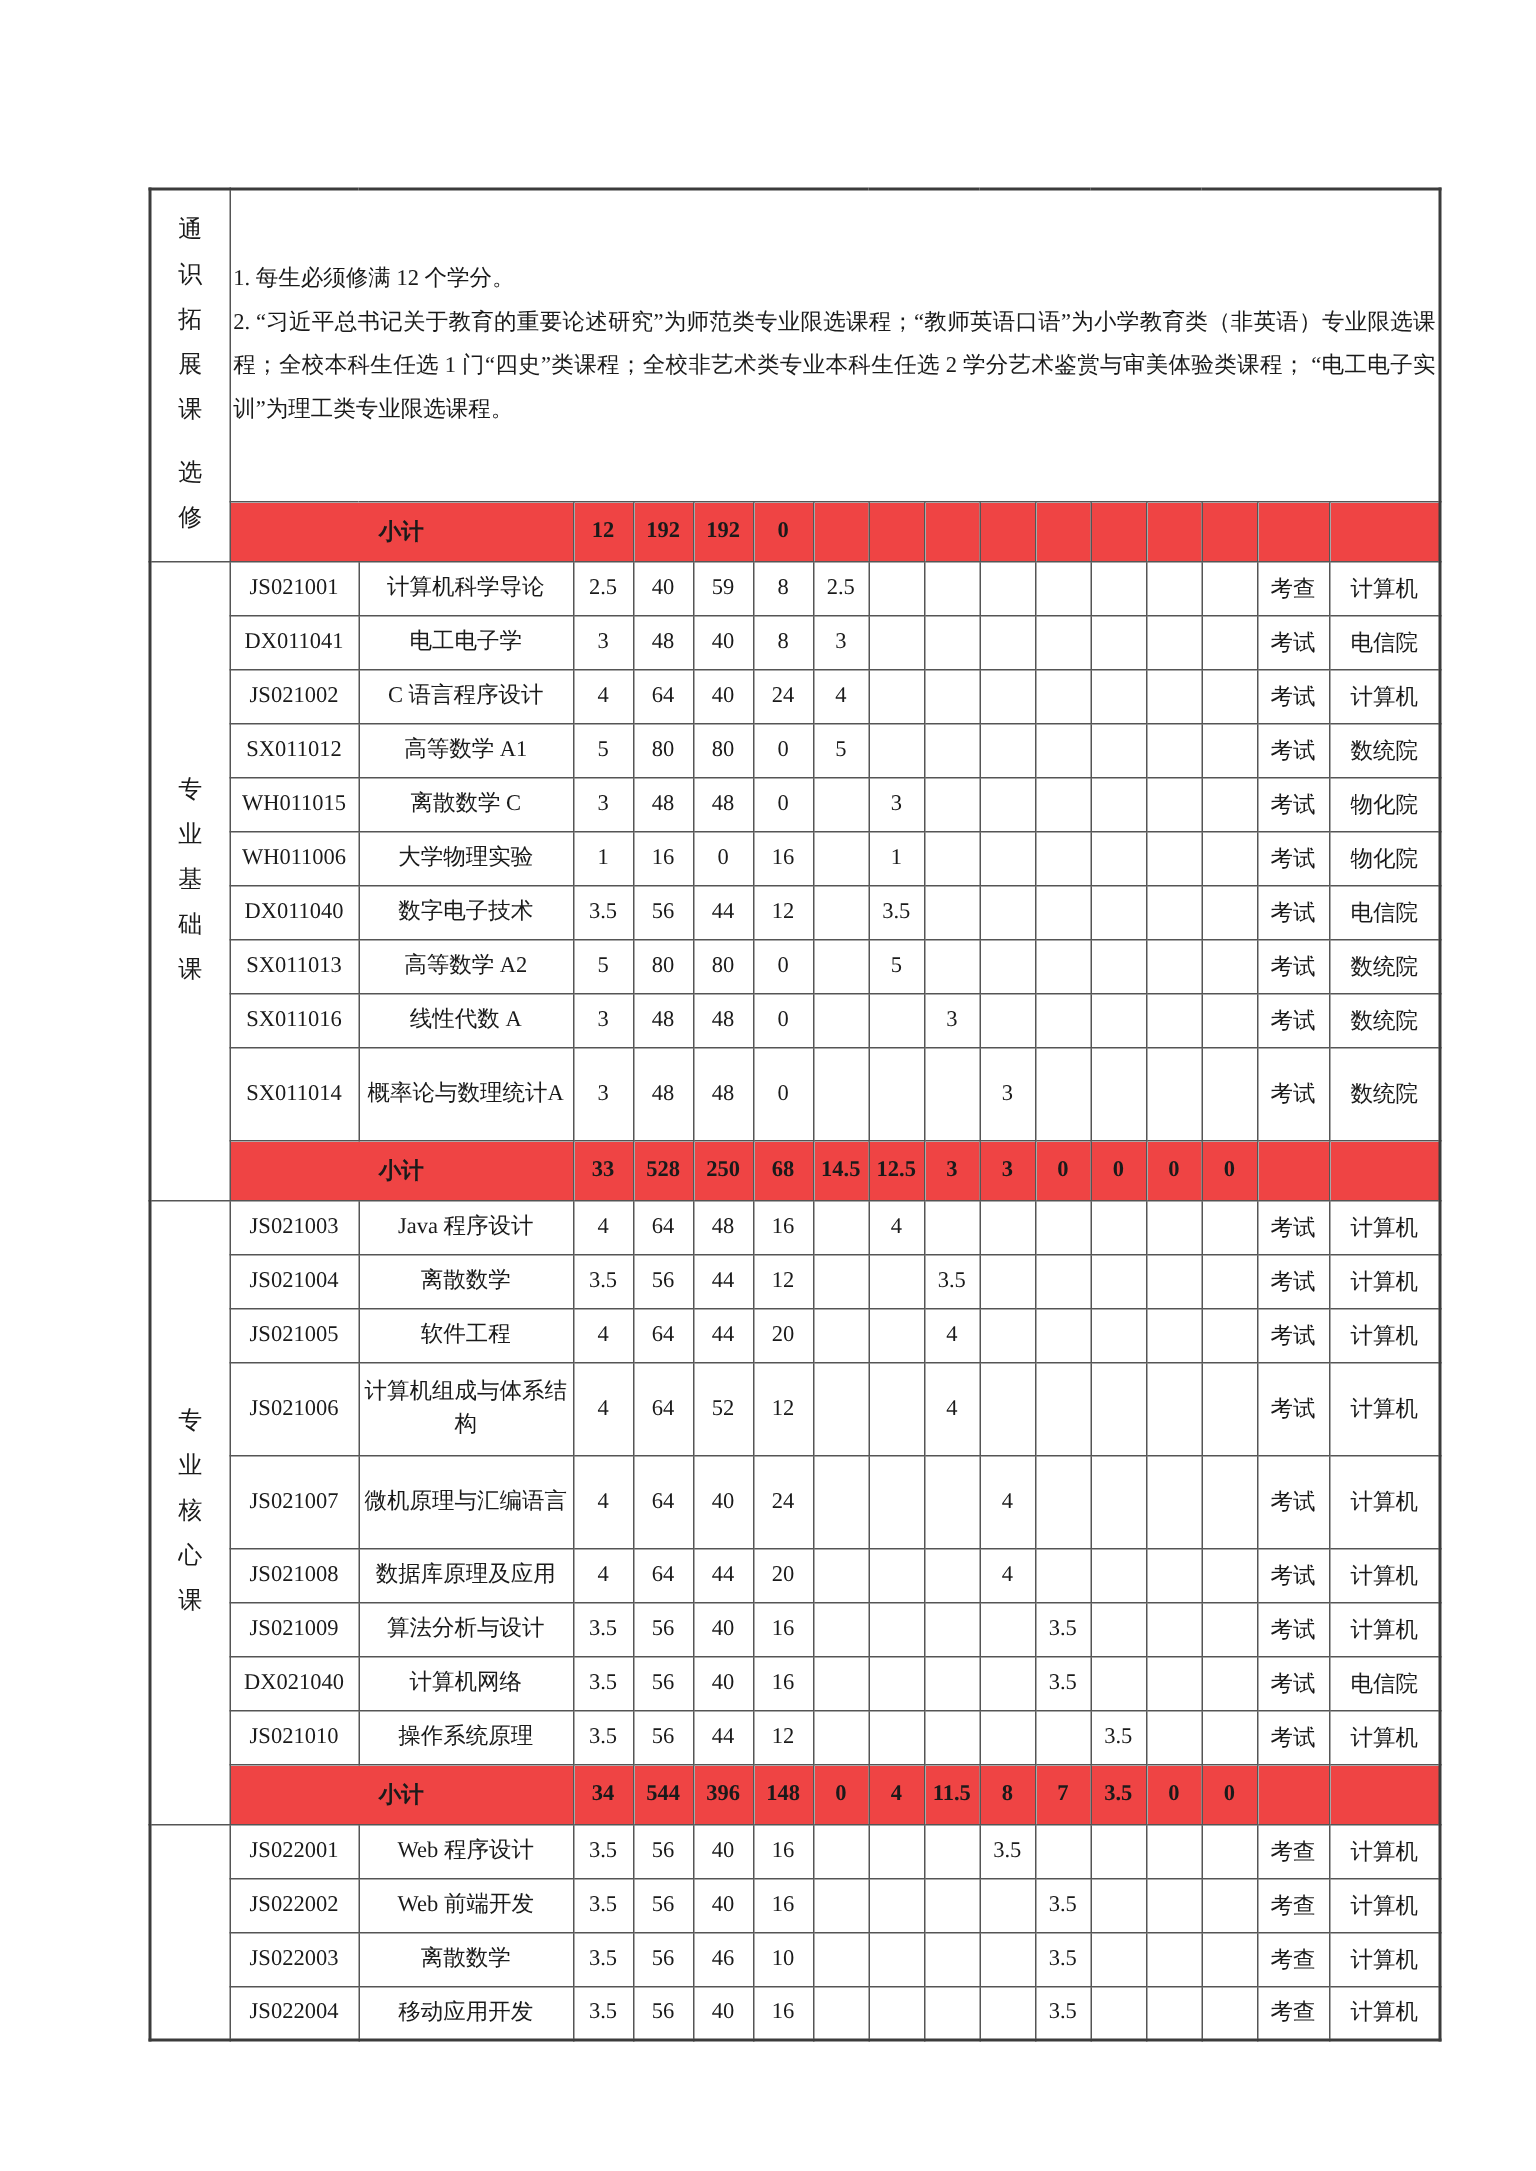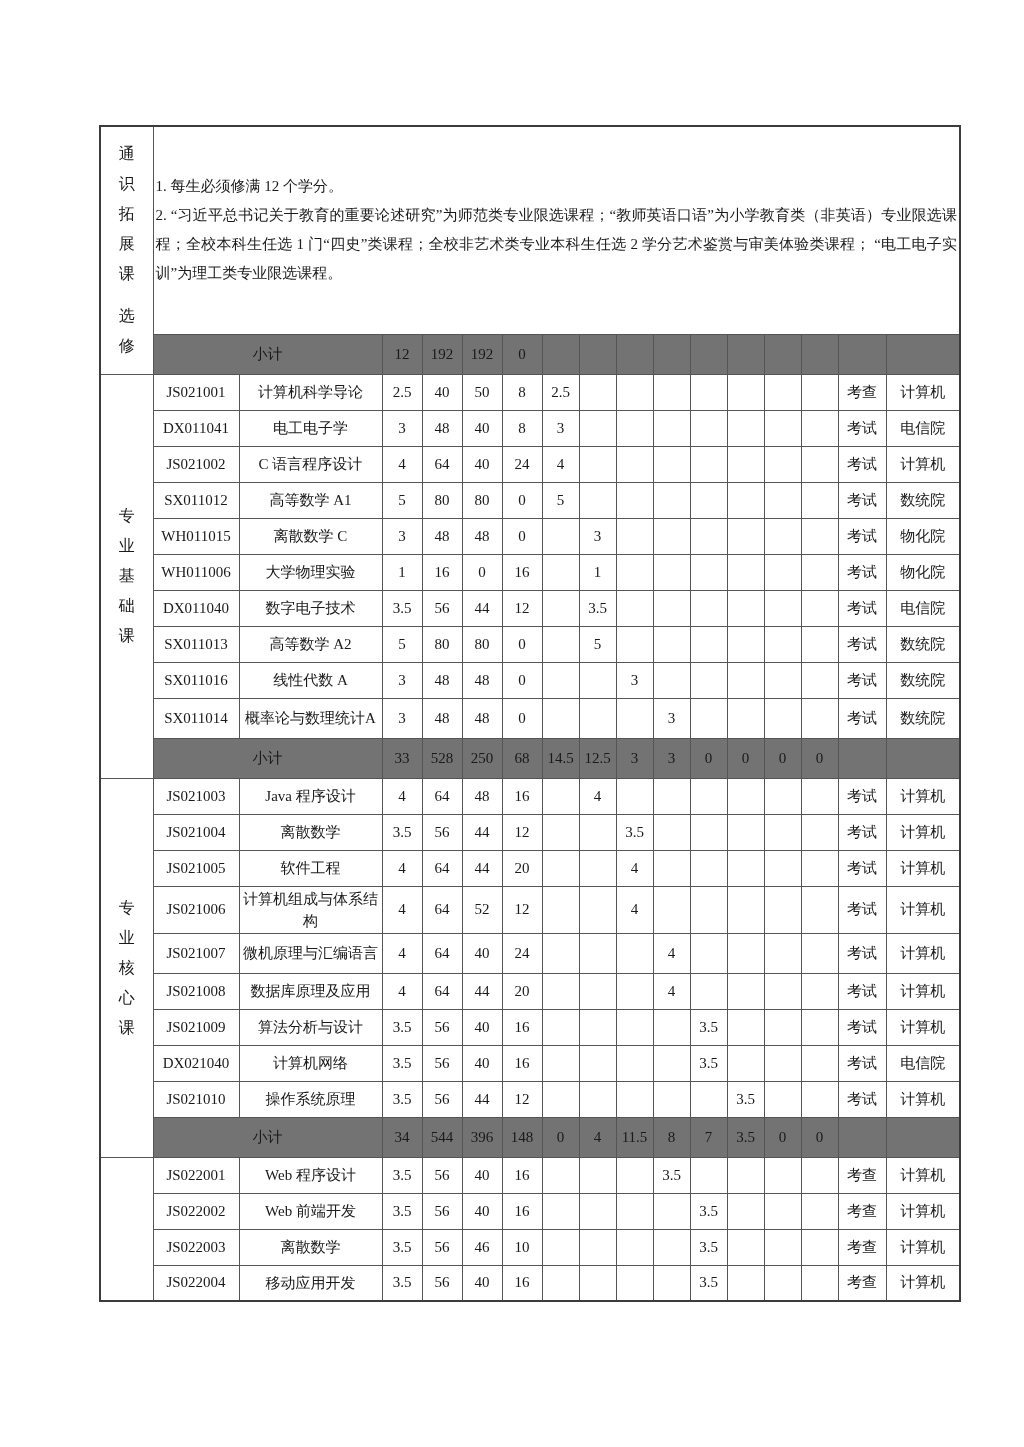--- a/index.html
+++ b/index.html
@@ -27,25 +27,25 @@
   }
   table.curriculum td {
     border: 1px solid #555555;
     font-size: 15px;
     text-align: center;
     vertical-align: middle;
     padding: 1px 2px;
     overflow: hidden;
   }
   tr.course-row { height: 36px; }
-  tr.course-row.tall { height: 40px; padding-left: 30px; }
+  tr.course-row.tall { height: 62px; padding-left: 30px; }
   tr.subtotal-row { height: 40px; }
   tr.subtotal-row td {
-    background: #737373;
-    font-weight: normal;
+    background: #ef4444;
+    font-weight: bold;
   }
   tr.notes-row { height: 208px; }
   td.notes-cell {
     text-align: left;
     vertical-align: top;
     padding: 38px 10px 6px 8px;
     line-height: 29px;
     font-size: 15px;
   }
   td.notes-cell p { margin: 0; text-align: justify; }
@@ -141,21 +141,21 @@
               <span>业</span>
               <span>基</span>
               <span>础</span>
               <span>课</span>
             </div>
           </td>
           <td>JS021001</td>
           <td class="course-name-cell">计算机科学导论</td>
           <td>2.5</td>
           <td>40</td>
-          <td>50</td>
+          <td>59</td>
           <td>8</td>
           <td>2.5</td>
           <td></td>
           <td></td>
           <td></td>
           <td></td>
           <td></td>
           <td></td>
           <td></td>
           <td>考查</td>

